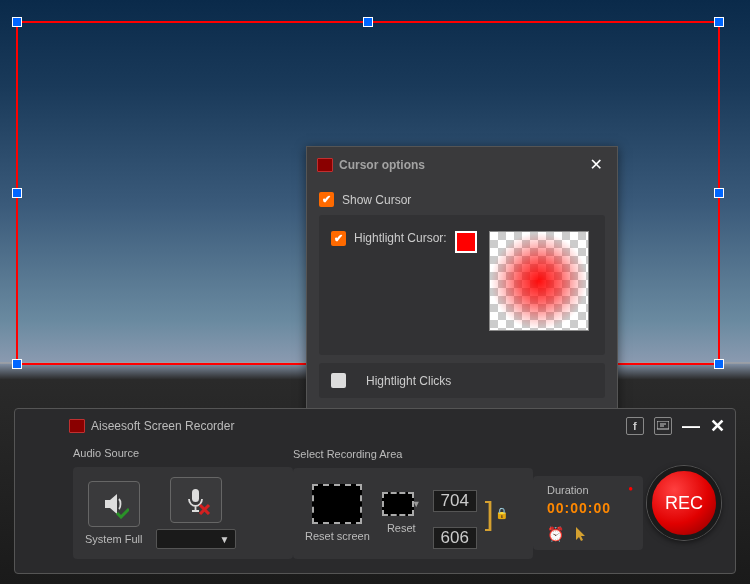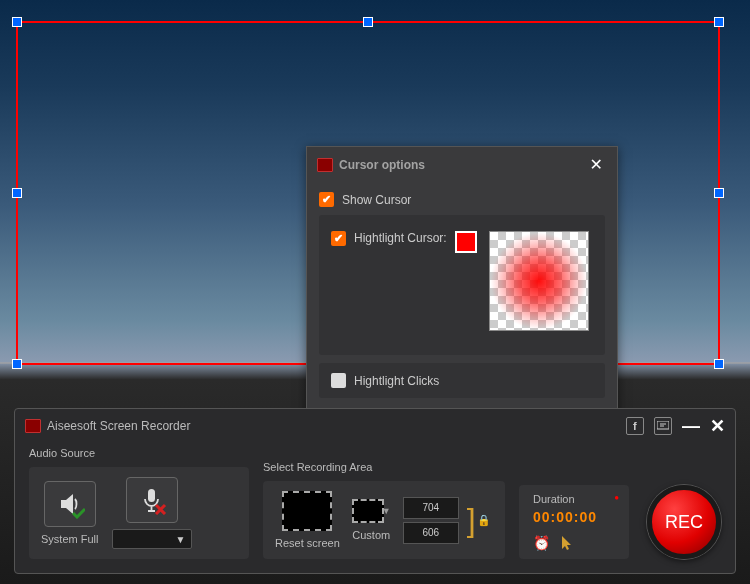--- a/index.html
+++ b/index.html
@@ -24,42 +24,42 @@
   .checkbox { width: 15px; height: 15px; background: #ff6a00; border-radius: 2px; margin-right: 8px; display: flex; align-items: center; justify-content: center; color: #fff; font-size: 11px; font-weight: bold; cursor: pointer; }
   .checkbox.unchecked { background: #ddd; color: transparent; }
   .color-swatch { width: 22px; height: 22px; background: #ff0000; border: 2px solid #fff; margin-left: 8px; cursor: pointer; }
   .preview { width: 100px; height: 100px; margin-left: 12px; background: 
     conic-gradient(#ccc 25%, #fff 0 50%, #ccc 0 75%, #fff 0) 0 0/16px 16px;
     position: relative; border: 1px solid #888; }
   .preview::after { content:''; position:absolute; inset:0; background: radial-gradient(circle, rgba(255,0,0,0.95) 0%, rgba(255,0,0,0.6) 30%, rgba(255,0,0,0.2) 55%, transparent 70%); }
   .reset-btn { background: #eee; border: 1px solid #999; color: #333; font-size: 11px; padding: 4px 10px; cursor: pointer; margin: 6px 0 2px; }
   
   
-  .main { position: absolute; left: 14px; right: 14px; bottom: 10px; background: #2a2a2c; border: 1px solid #555; border-radius: 4px; }
+  .main { position: absolute; left: 14px; right: 14px; bottom: 10px; background: #2a2a2c; border: 1px solid #555; border-radius: 4px; padding-left: 44px; }
   .main-header { display: flex; align-items: center; padding: 6px 10px; position: relative; }
   .main-header .app-title { color: #bbb; font-size: 12px; margin-left: 6px; flex: 1; }
   .header-icons { display: flex; gap: 10px; align-items: center; }
   .header-icon { width: 18px; height: 18px; border: 1px solid #888; color: #ccc; font-size: 11px; display:flex; align-items:center; justify-content:center; cursor:pointer; border-radius:2px; }
   .min-icon { color:#fff; font-size:18px; font-weight:bold; cursor:pointer; }
-  .main-body { display: flex; padding: 4px 14px 14px; gap: 14px; align-items: flex-end; }
+  .main-body { display: flex; padding: 4px 14px 14px; align-items: center; }
   .section { display: flex; flex-direction: column; }
   .section-label { color: #bbb; font-size: 11px; margin-bottom: 8px; }
   .panel { background: #343436; border-radius: 4px; padding: 10px 12px; flex: 1; display: flex; align-items: center; gap: 14px; }
   
   .audio-btn { width: 52px; height: 46px; background: #3a3a3c; border: 1px solid #666; border-radius: 4px; display:flex; align-items:center; justify-content:center; cursor:pointer; position:relative; }
   .dropdown { width: 80px; height: 20px; background: #1a1a1a; border: 1px solid #555; border-radius: 2px; color:#ccc; font-size:10px; display:flex; align-items:center; justify-content:flex-end; padding:0 6px; cursor:pointer; }
   .audio-col { display:flex; flex-direction:column; align-items:center; gap:6px; }
   .audio-label { color:#bbb; font-size:11px; }
   
   .area-panel { gap: 12px; }
   .screen-box { width: 50px; height: 40px; border: 2px dashed #aaa; background:#000; cursor:pointer; }
   .screen-box.small { width: 32px; height: 24px; }
   .caret { color:#999; font-size:9px; cursor:pointer; margin-left:-6px; }
   .dim-col { display:flex; flex-direction:column; gap:3px; }
-  .dim-box { width: 56px; height: 22px; background:#1a1a1a; border:1px solid #555; color:#ccc; font-size:10px; display:flex; align-items:center; justify-content:center; }
+  .dim-box { width: 44px; height: 22px; background:#1a1a1a; border:1px solid #555; color:#ccc; font-size:17px; display:flex; align-items:center; justify-content:center;margin-top:12px; }
   .bracket { color:#d4a030; font-size:32px; margin-left:-4px; }
   .lock { color:#d4a030; font-size:11px; margin-left:-10px; cursor:pointer; }
   .area-col { display:flex; flex-direction:column; align-items:center; gap:6px; }
   
   .dur-panel { flex-direction: column; align-items: stretch; gap:4px; padding: 8px 14px; }
   .dur-label { color:#bbb; font-size:11px; }
   .dur-time { color:#ff8800; font-size:14px; font-weight:bold; letter-spacing:1px; }
   .dur-icons { display:flex; gap:10px; margin-top:6px; font-size:14px; }
   .dur-dot { color:#ff0000; font-size:8px; position:absolute; }
   
@@ -99,21 +99,21 @@
     </div>
     <div class="dialog-panel">
       <div class="dialog-row" style="align-items:flex-start;">
         <span class="checkbox">✔</span>
         <span>Hightlight Cursor:</span>
         <span class="color-swatch"></span>
         <span class="preview"></span>
       </div>
     </div>
     <div class="dialog-panel" style="min-height:auto; padding:10px 12px;">
-      <div class="dialog-row" style="margin:0;">
+      <div class="dialog-row" style="margin:0;gap:12px;">
         <span class="checkbox unchecked">✔</span>
         <span>Hightlight Clicks</span>
       </div>
     </div>
     <button class="reset-btn">Reset to Default</button>
   </div>
 </div>
 
 <div class="main">
   <div class="main-header">
@@ -166,21 +166,21 @@
       <div class="panel area-panel">
         <div class="area-col">
           <div class="screen-box"></div>
           <span class="audio-label">Reset screen</span>
         </div>
         <div class="area-col">
           <div style="display:flex; align-items:center; gap:4px;">
             <div class="screen-box small"></div>
             <span class="caret">▼</span>
           </div>
-          <span class="audio-label">Custom</span>
+          <span class="audio-label">Reset</span>
         </div>
         <div class="dim-col">
           <div class="dim-box">704</div>
           <div class="dim-box">606</div>
         </div>
         <span class="bracket">]</span>
         <span class="lock">🔒</span>
       </div>
     </div>
 

